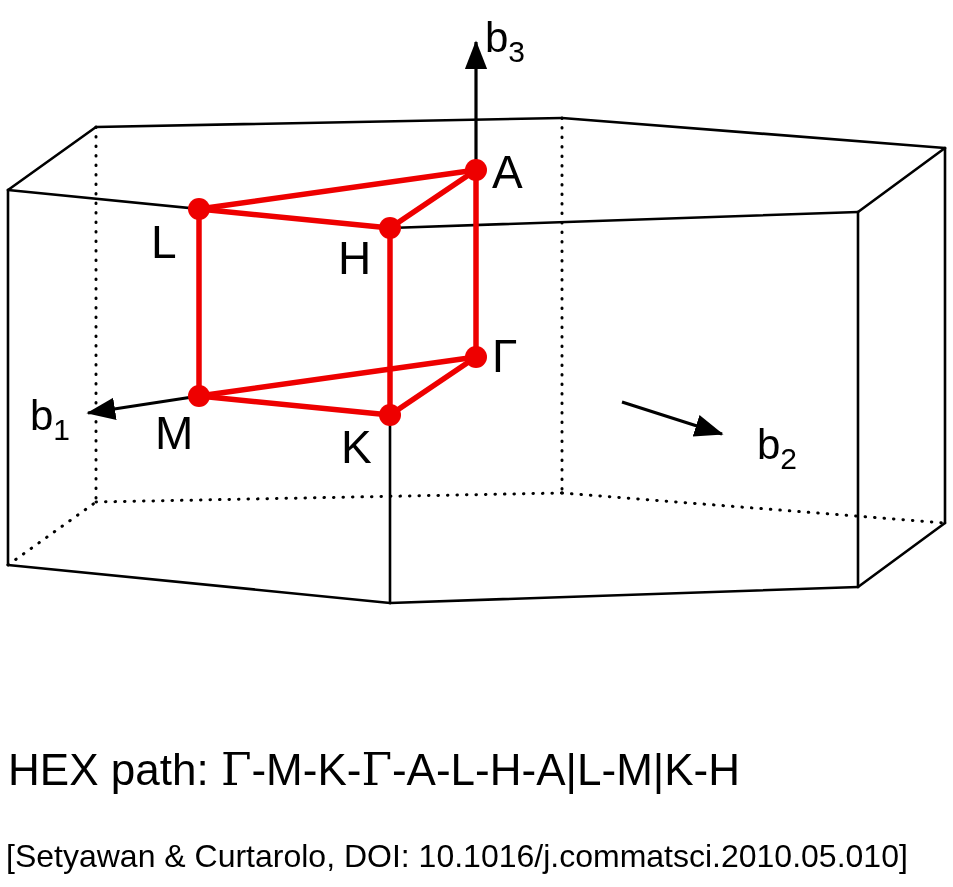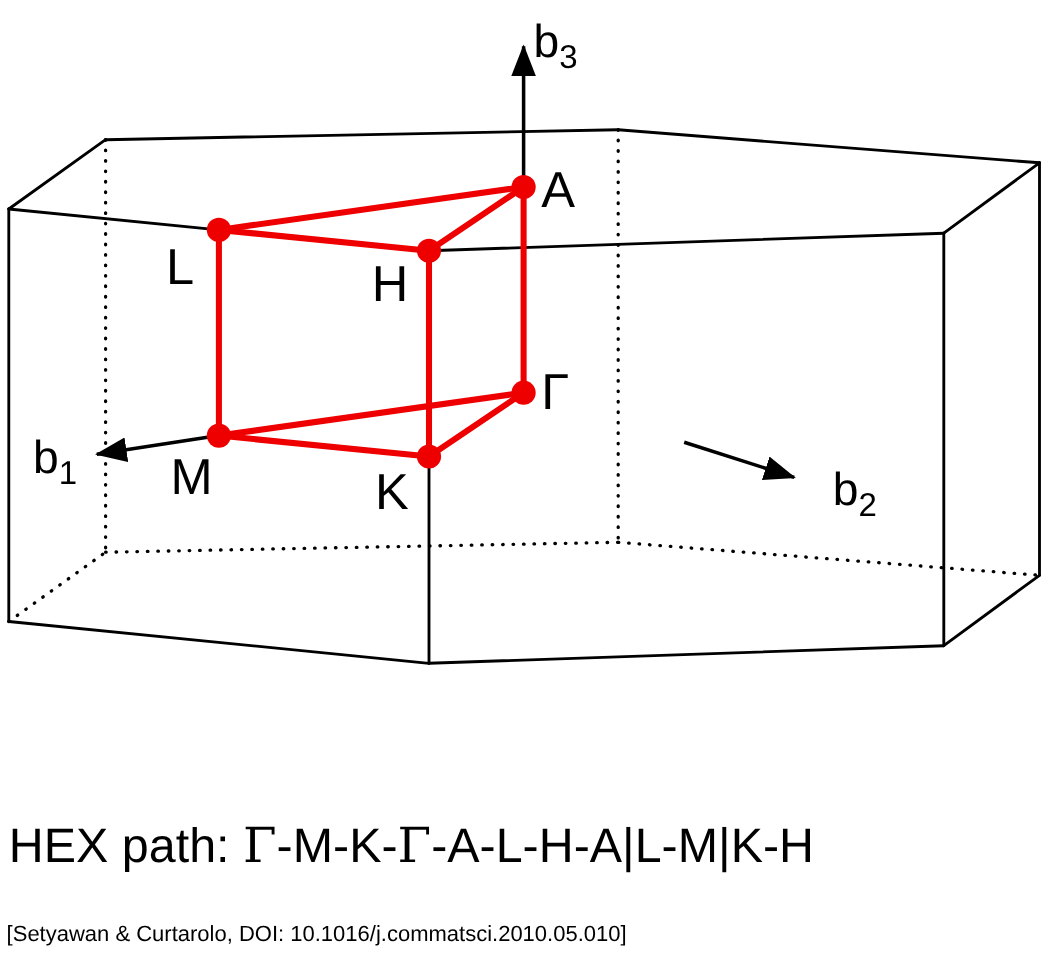--- a/index.html
+++ b/index.html
@@ -9,21 +9,21 @@
   #bz-svg text{font-family:"Liberation Sans","DejaVu Sans",sans-serif;fill:#000;}
   .hidden-edge{stroke-width:3;stroke-dasharray:0.5 9;stroke-linecap:round;fill:none;}
   .solid-edge{stroke-width:2.6;stroke-linecap:round;fill:none;}
   .axis-line{stroke-width:3.2;}
   .kpath-line{stroke-width:5.5;stroke-linecap:round;}
   .pt-label{font-size:46px;}
   .serif,.greek{font-family:"DejaVu Serif","Liberation Serif",serif;}
   .axis-label{font-size:42px;}
   .sub{font-size:30px;}
   .hex-title{position:absolute;left:8px;top:744px;font-size:44px;white-space:nowrap;}
-  .citation{position:absolute;left:6px;top:838px;font-size:20px;white-space:nowrap;}
+  .citation{position:absolute;left:6px;top:838px;font-size:32px;white-space:nowrap;}
 </style>
 </head>
 <body>
 
 <div class="page">
 
   <svg id="bz-svg" width="953" height="660" viewBox="0 0 953 660">
     <defs>
       <marker id="arrowhead" markerWidth="10" markerHeight="8" refX="8.5" refY="3.5" orient="auto" markerUnits="strokeWidth">
         <path id="arrowhead-path" d="M0,0 L9,3.5 L0,7 Z" fill="#000000"></path>

